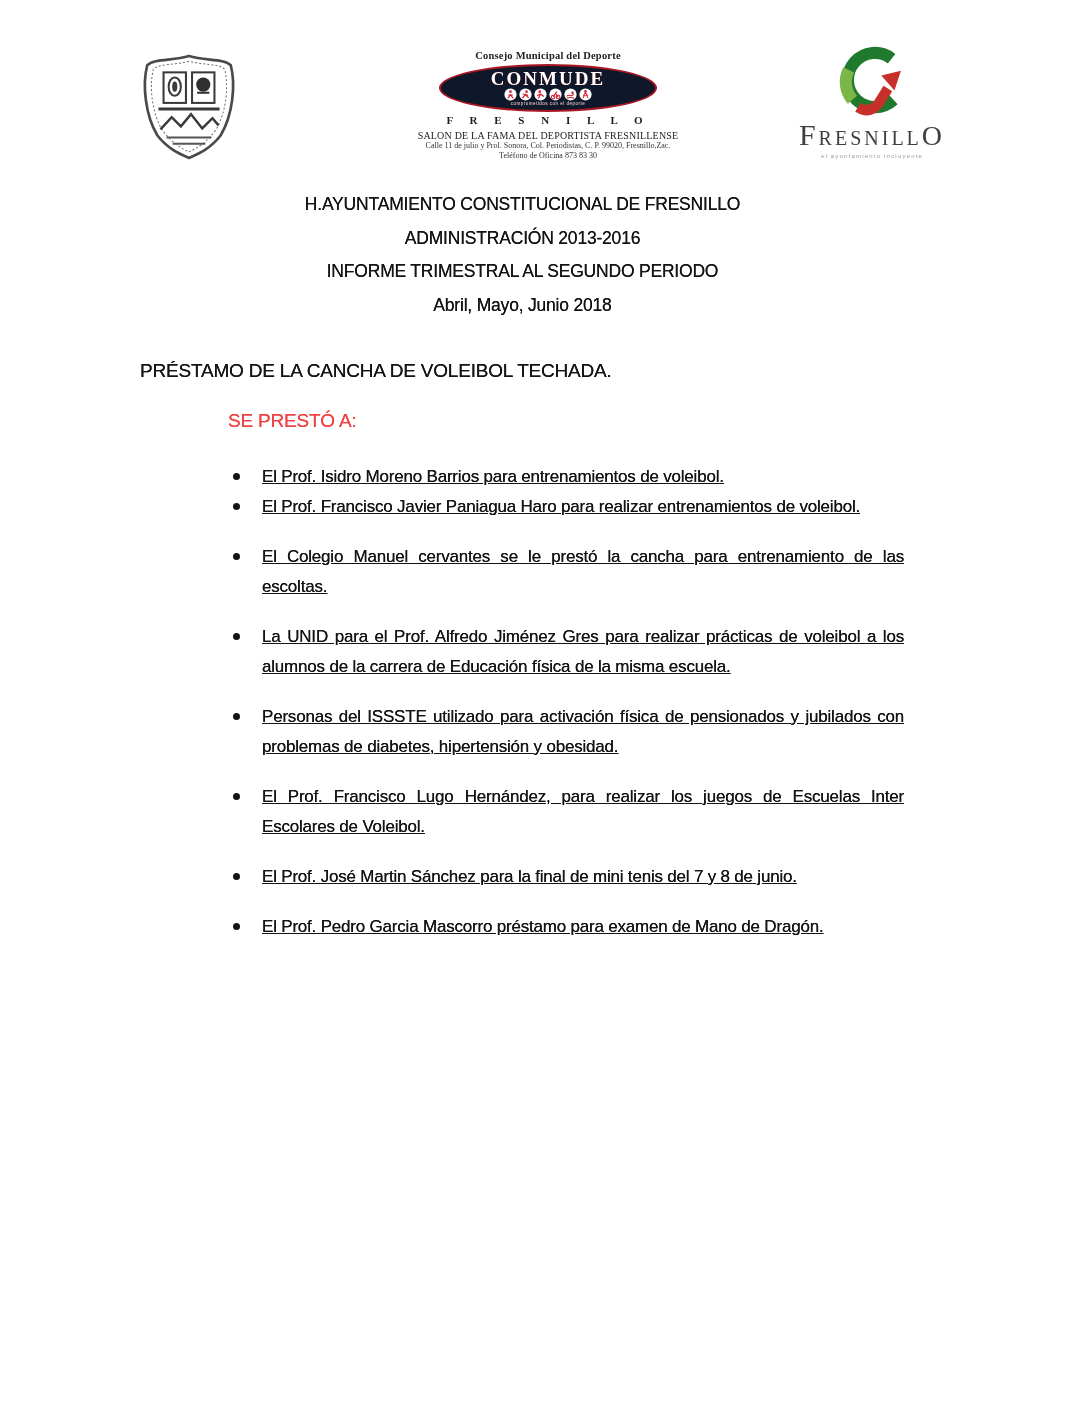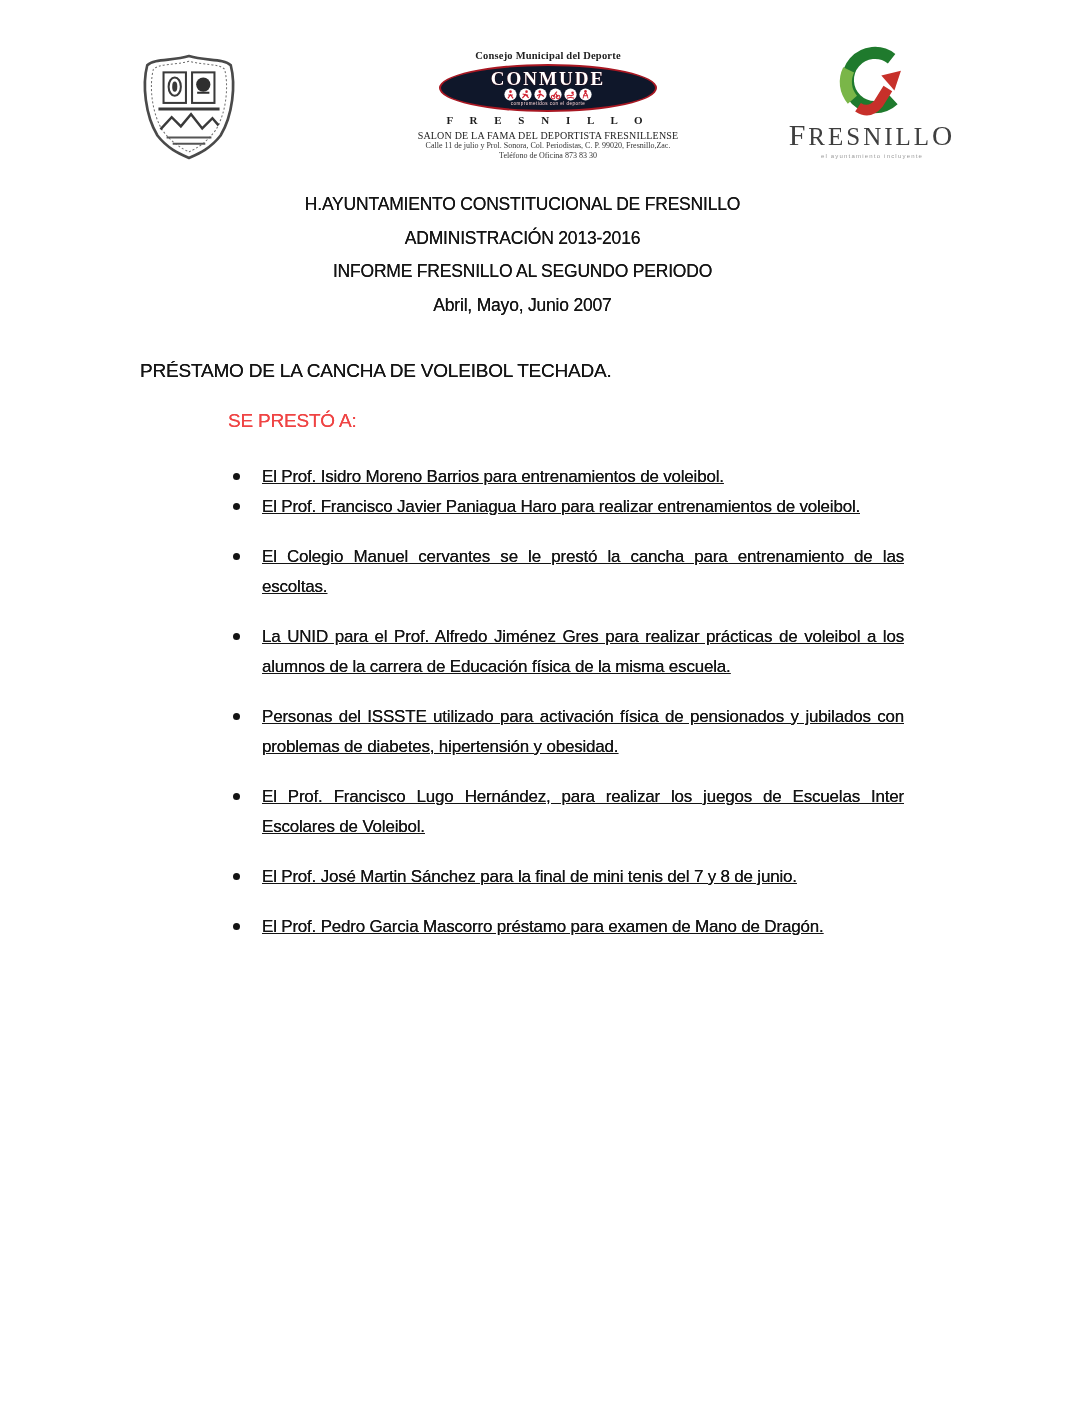--- a/index.html
+++ b/index.html
@@ -49,21 +49,21 @@
     font-family:"Liberation Serif", serif;font-size:8px;color:#333;line-height:10px;
   }
 
   .fres-logo{position:absolute;left:772px;top:40px;width:200px;text-align:center;}
   .fres-logo .gmark{width:84px;height:84px;display:block;margin:0 auto;}
   .wordmark{
     font-family:"Liberation Serif", serif;color:#3f3f3f;
     letter-spacing:3px;line-height:26px;margin-top:-2px;white-space:nowrap;
   }
   .wm-f{font-size:30px;}
-  .wm-mid{font-size:25px;}
+  .wm-mid{font-size:20px;}
   .wm-o{font-size:28px;}
   .tagline{font-size:6px;color:#9a9a9a;letter-spacing:1.2px;margin-top:0;}
 
   
   .title-block{
     position:absolute;top:188px;left:0;width:1045px;text-align:center;
     font-size:17.5px;line-height:33.5px;letter-spacing:-0.2px;color:#141414;
   }
   .section-heading{
     position:absolute;top:360px;left:140px;
@@ -164,22 +164,22 @@
     </svg>
     <div class="wordmark">
       <span class="wm-f">F</span><span class="wm-mid">RESNILL</span><span class="wm-o">O</span>
     </div>
     <div class="tagline">el ayuntamiento incluyente</div>
   </div>
 
   <div class="title-block doc-text">
     <div>H.AYUNTAMIENTO CONSTITUCIONAL DE FRESNILLO</div>
     <div>ADMINISTRACIÓN 2013-2016</div>
-    <div>INFORME FRESNILLO AL SEGUNDO PERIODO</div>
-    <div>Abril, Mayo, Junio 2007</div>
+    <div>INFORME TRIMESTRAL AL SEGUNDO PERIODO</div>
+    <div>Abril, Mayo, Junio 2018</div>
   </div>
 
   <div class="section-heading doc-text">PRÉSTAMO DE LA CANCHA DE VOLEIBOL TECHADA.</div>
   <div class="sub-heading doc-text">SE PRESTÓ A:</div>
 
   <ul class="bullets doc-text">
     <li>El Prof. Isidro Moreno Barrios para entrenamientos  de voleibol.</li>
     <li>El Prof. Francisco Javier Paniagua Haro para realizar entrenamientos de voleibol.</li>
     <li>El  Colegio Manuel cervantes se le prestó la cancha para entrenamiento de las escoltas.</li>
     <li>La UNID para el Prof. Alfredo Jiménez Gres para realizar prácticas de voleibol a los alumnos de la carrera de Educación física de la misma escuela.</li>

